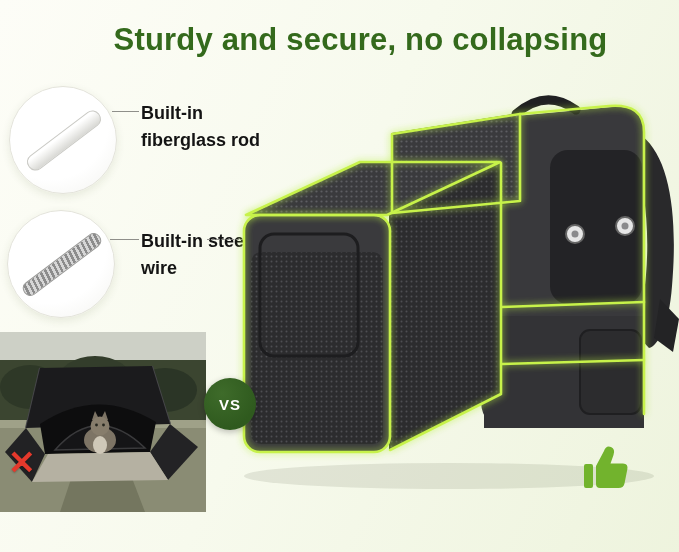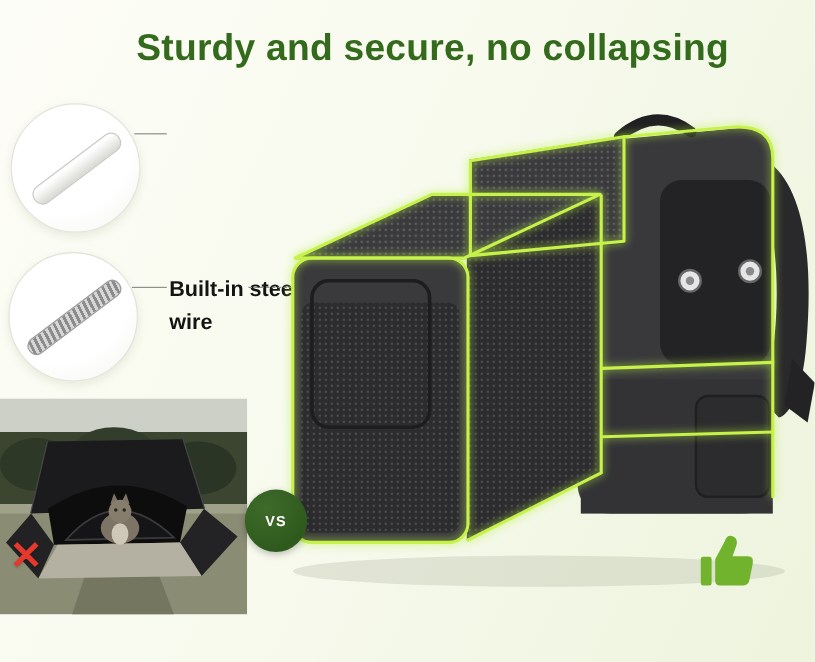--- a/index.html
+++ b/index.html
@@ -50,39 +50,40 @@
   .label-wire{left:141px;top:228px;}
   
   .product-illustration{position:absolute;left:224px;top:84px;}
   .comparison-photo{position:absolute;left:0px;top:332px;}
   .red-x{
     position:absolute;left:8px;top:446px;
     font-size:33px;font-weight:700;color:#e4392c;line-height:1;
     text-shadow:0 1px 2px rgba(0,0,0,.25);
   }
   .vs-badge{
-    position:absolute;left:204px;top:408px;width:52px;height:52px;border-radius:50%;
+    position:absolute;left:204px;top:378px;width:52px;height:52px;border-radius:50%;
     background:radial-gradient(circle at 35% 30%,#3e6b2a,#2f5a1e 70%);
     box-shadow:0 2px 6px rgba(0,0,0,.25);
     display:flex;align-items:center;justify-content:center;
-    color:#ffffff;font-size:12px;font-weight:700;letter-spacing:1px;
+    color:#ffffff;font-size:15px;font-weight:700;letter-spacing:1px;
   }
   .thumb-wrap{position:absolute;left:582px;top:443px;}
 </style>
 </head>
 <body>
 
 <div class="page">
 
   <h1 class="title">Sturdy and secure, no collapsing</h1>
 
   <div class="callout-circle circle-rod">
     <div class="rod-shape"></div>
   </div>
   <div class="connector conn-rod"></div>
+  <div class="callout-label label-rod">Built-in fiberglass rod</div>
 
   <div class="callout-circle circle-wire">
     <div class="wire-shape"></div>
   </div>
   <div class="connector conn-wire"></div>
   <div class="callout-label label-wire">Built-in steel wire</div>
   <div class="dash-line dash-wire"></div>
 
   <svg class="product-illustration" width="455" height="412" viewBox="0 0 455 412">
     <defs>

